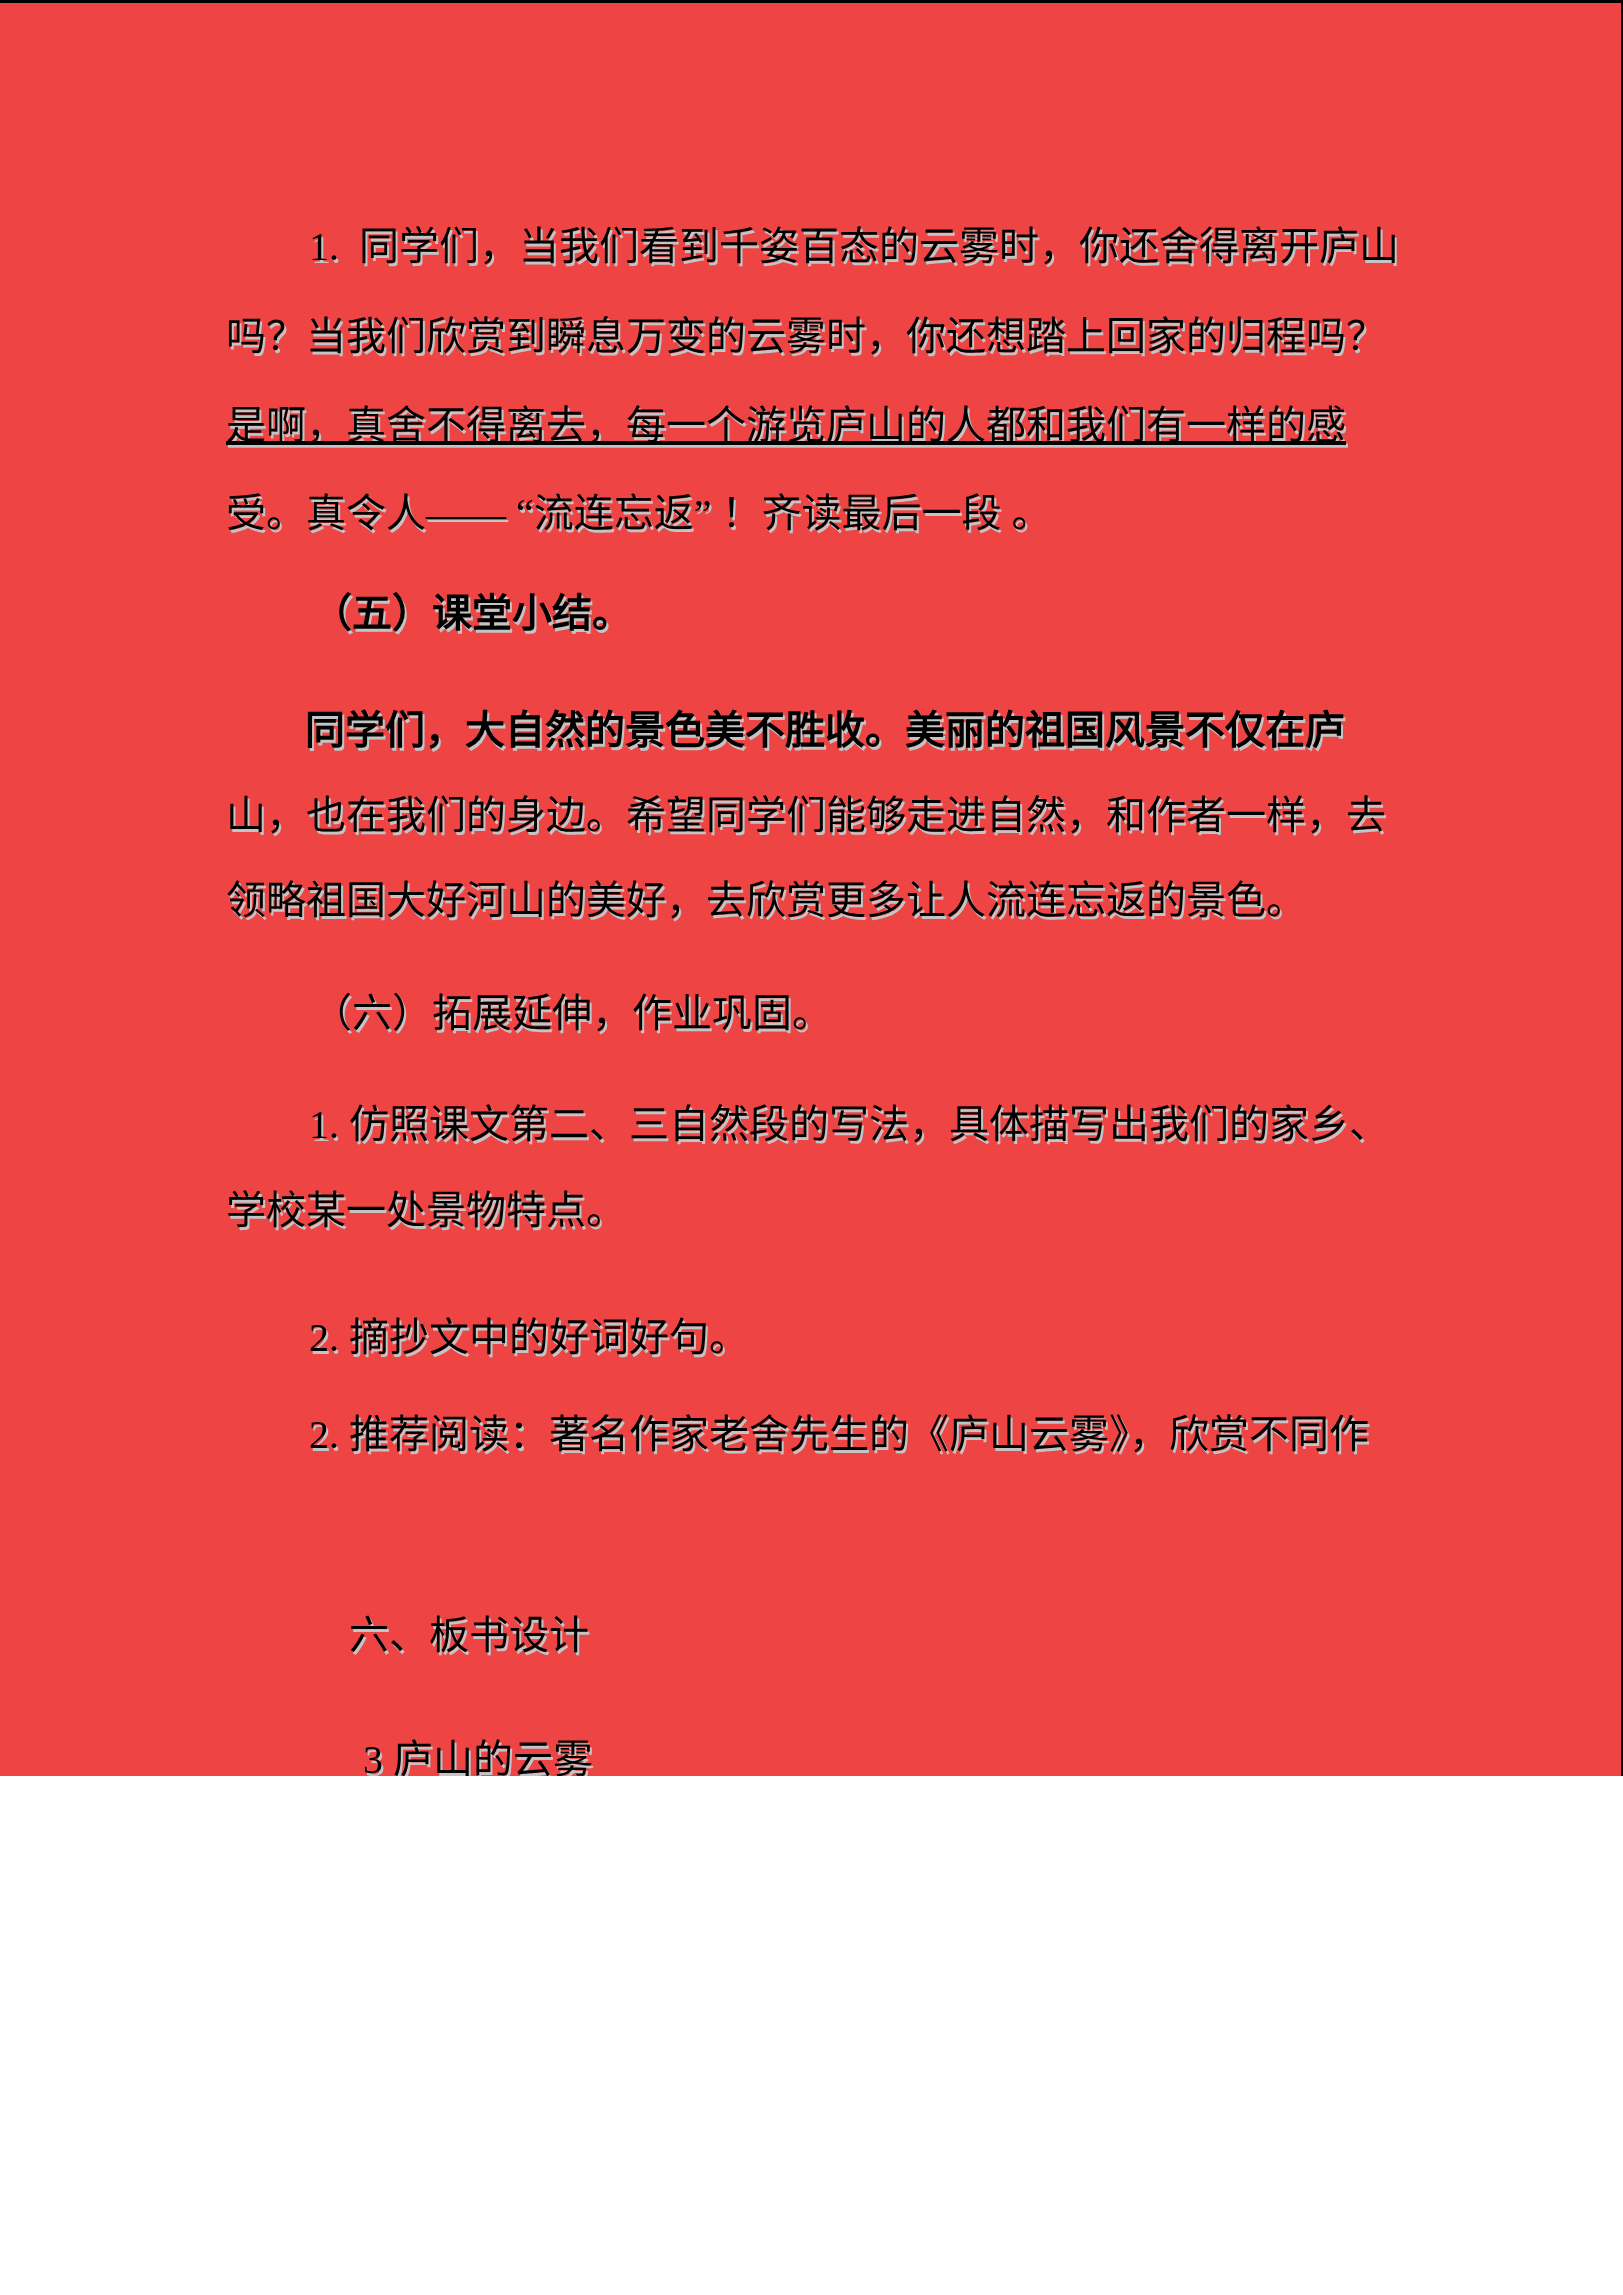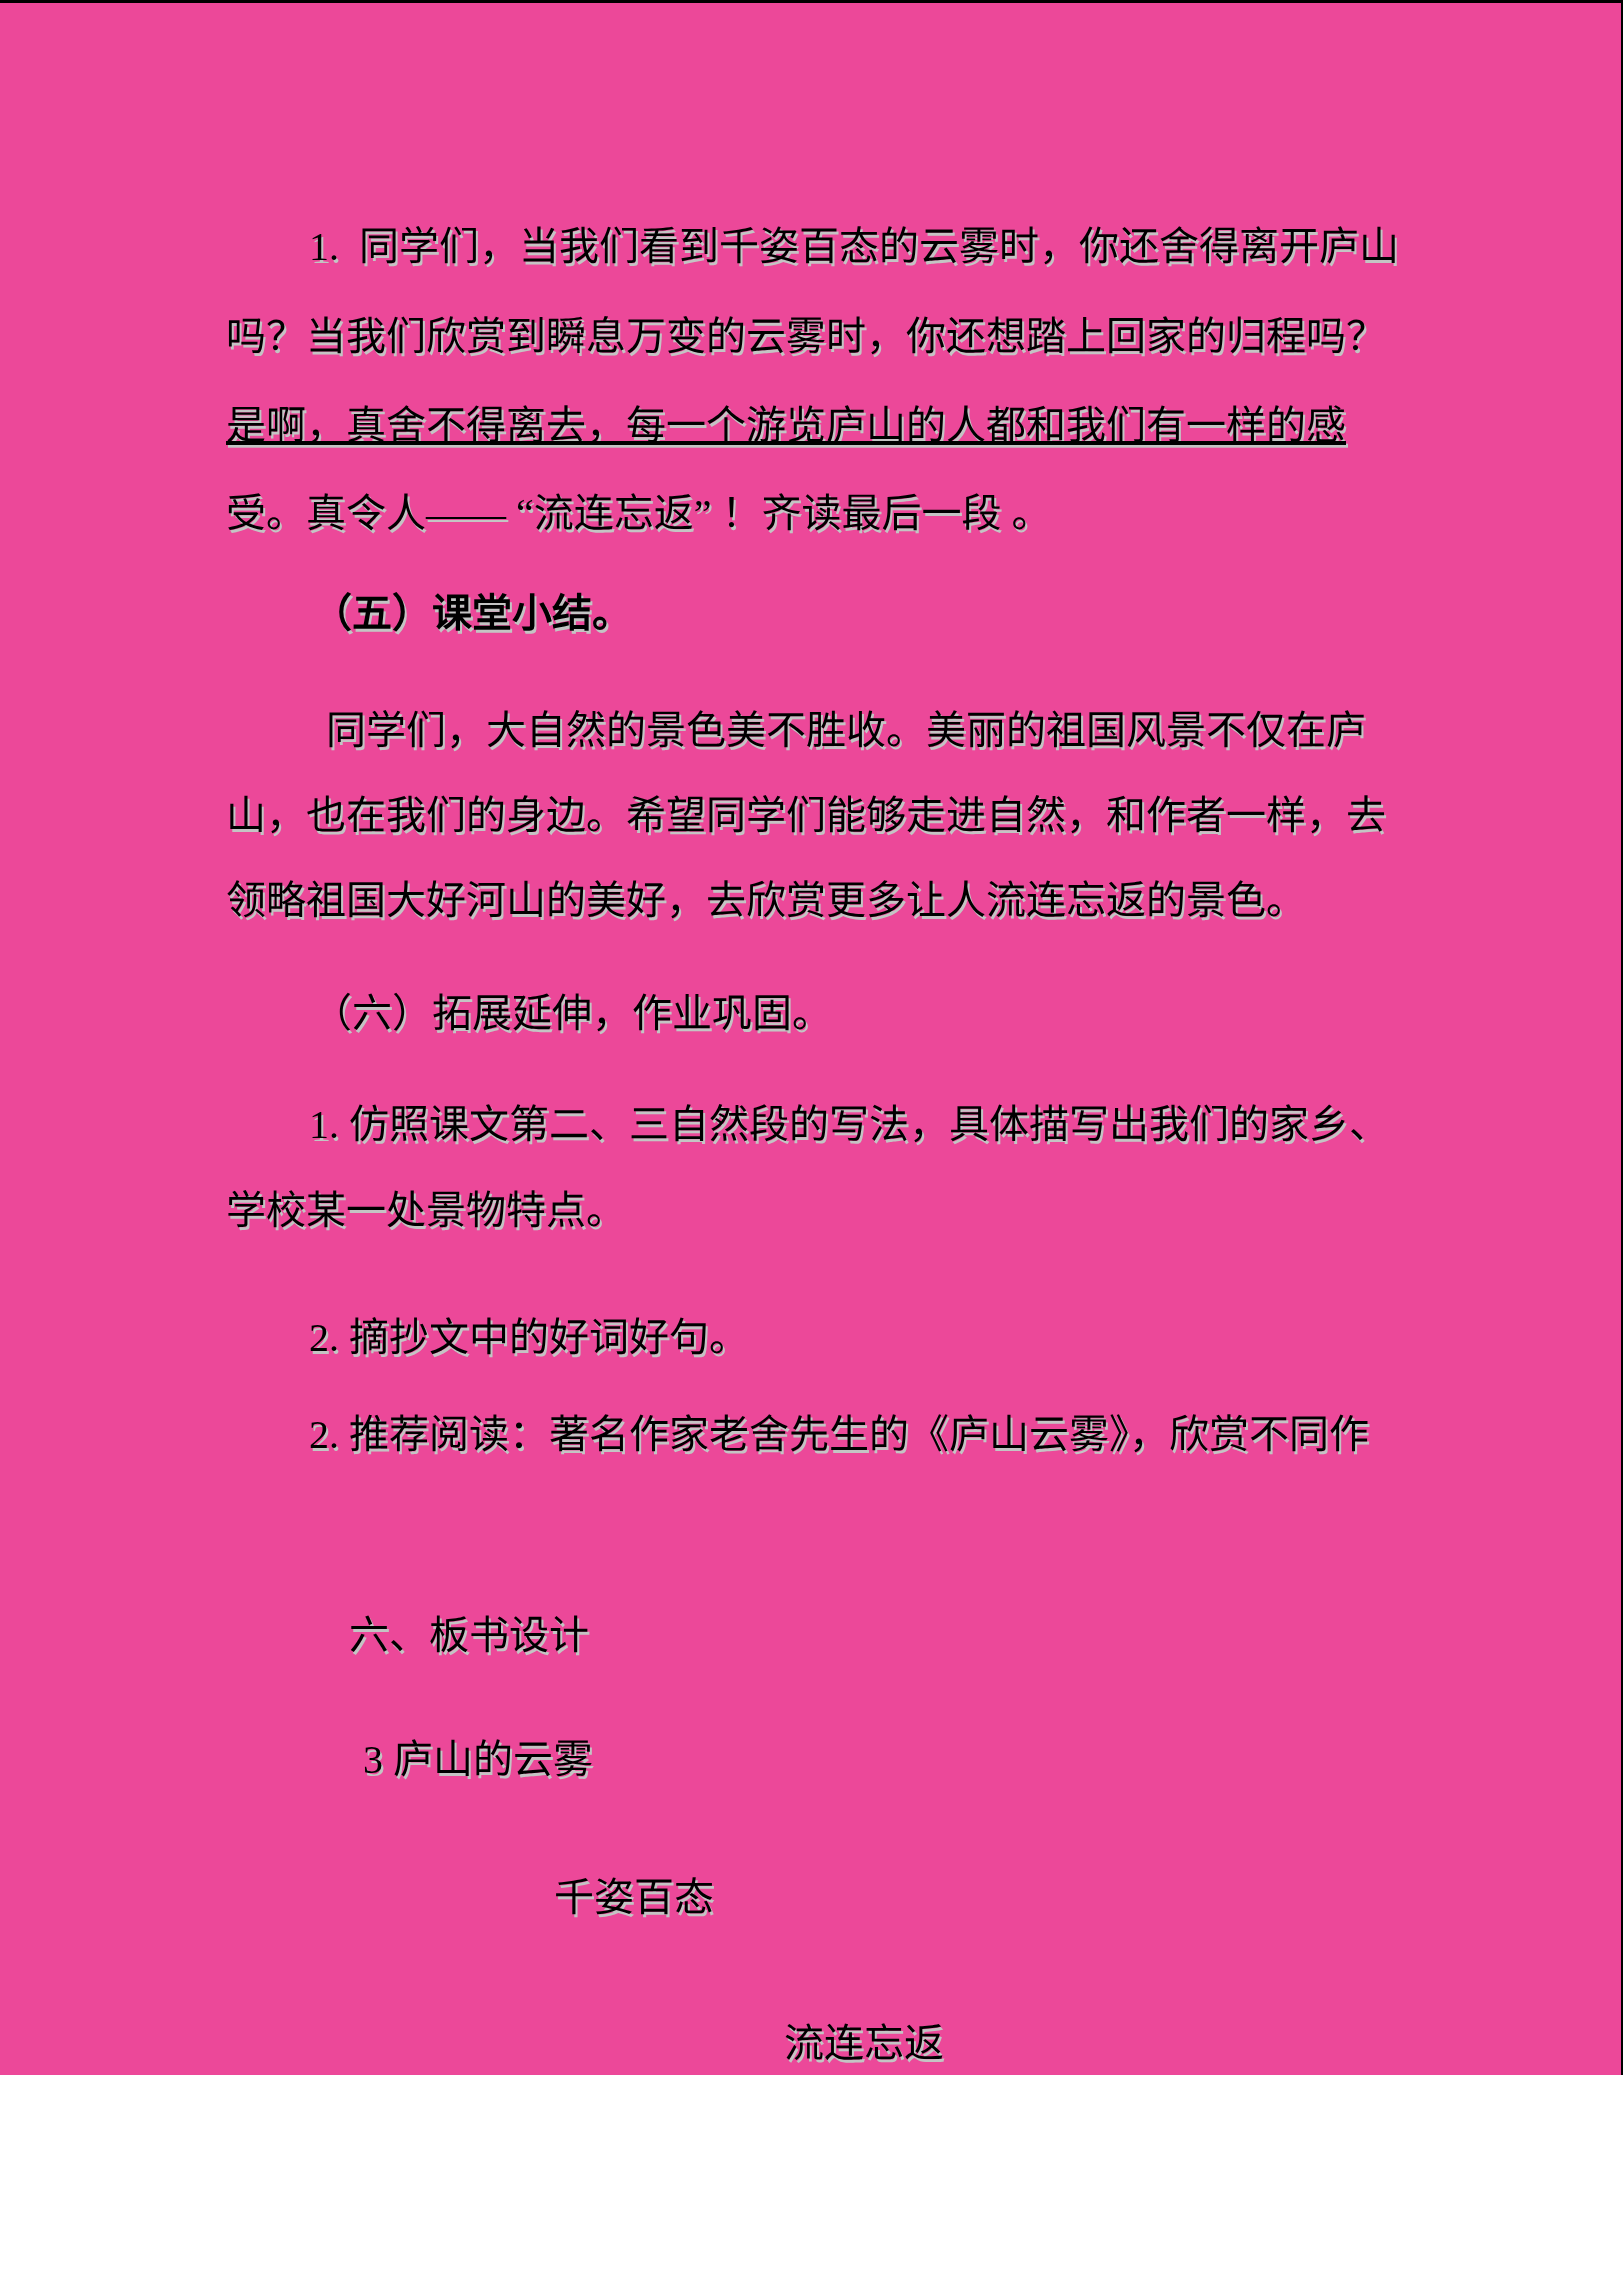--- a/index.html
+++ b/index.html
@@ -3,22 +3,22 @@
 <meta charset="utf-8">
 <style>
   html, body { margin: 0; padding: 0; }
   body {
     width: 1623px; height: 2295px;
     background: #ffffff;
     font-family: "Liberation Serif", "DejaVu Serif", serif;
   }
   .page {
     position: relative;
-    width: 1623px; height: 2075px;
-    background: #ec4899;
+    width: 1623px; height: 1776px;
+    background: #ef4444;
     overflow: hidden;
   }
   .top-bar {
     position: absolute; left: 0; top: 0;
     width: 100%; height: 3.4px;
     background: #000000;
   }
   .right-bar {
     position: absolute; right: 0; top: 0;
     width: 2px; height: 100%;
@@ -32,21 +32,21 @@
     white-space: pre;
     letter-spacing: 0;
     text-shadow: 2px 2.7px 0 #c4c4c4;
   }
   
   .l1  { left: 309px;  top: 225px;  }
   .l2  { left: 226px;  top: 315px;  }
   .l3  { left: 226px;  top: 404px; text-decoration: underline;  }
   .l4  { left: 226px;  top: 492px;  }
   .l5  { left: 312px;  top: 592px; font-weight: bold;  }
-  .l6  { left: 326px;  top: 709px; }
+  .l6  { left: 305px;  top: 709px; font-weight: bold; }
   .l7  { left: 226px;  top: 794px; }
   .l8  { left: 226px;  top: 879px; }
   .l9  { left: 312px;  top: 992px; }
   .l10 { left: 309px;  top: 1103px; }
   .l11 { left: 226px;  top: 1189px; }
   .l12 { left: 309px;  top: 1316px; }
   .l13 { left: 309px;  top: 1413px; }
   .l14 { left: 232px;  top: 1497px; }
   .l15 { left: 349px;  top: 1614px; }
   .l16 { left: 363px;  top: 1738px; }

